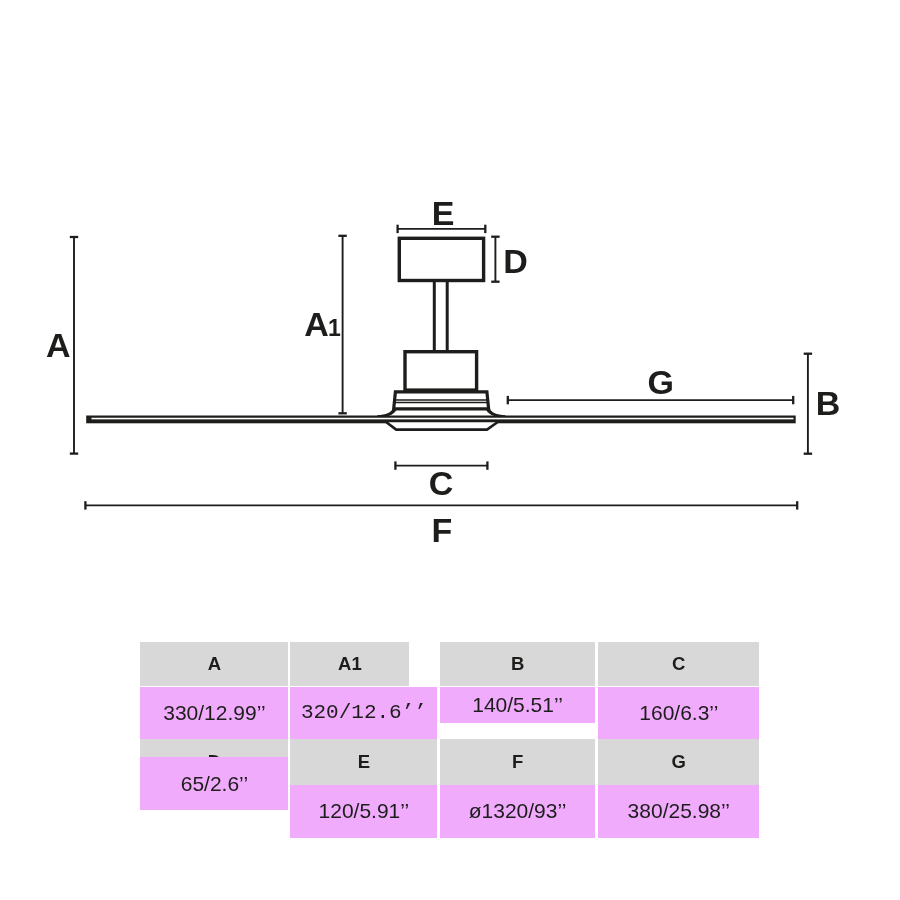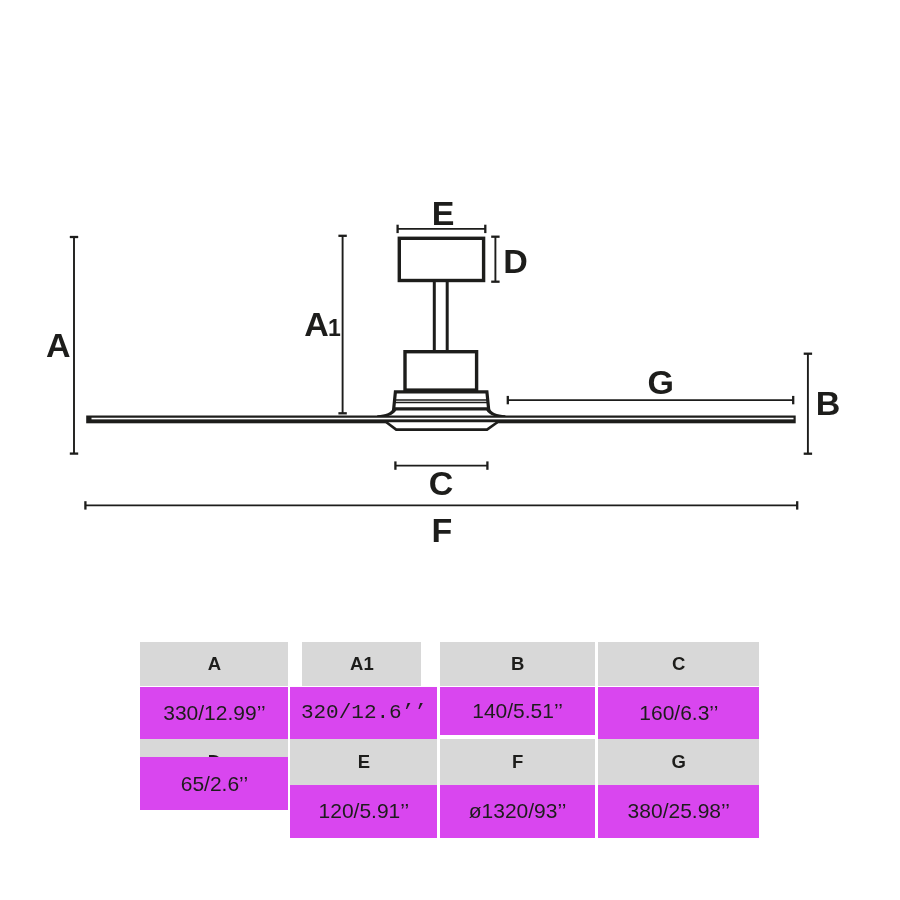--- a/index.html
+++ b/index.html
@@ -1,20 +1,20 @@
 <!DOCTYPE html>
 <html><head>
 <meta charset="utf-8">
 <style>
 html,body{margin:0;padding:0;background:#fff;}
 body{width:900px;height:900px;position:relative;font-family:"Liberation Sans",sans-serif;}
 #diagram{position:absolute;left:0;top:0;}
 .cell{position:absolute;display:flex;align-items:center;justify-content:center;color:#1d1d1b;}
 .hdr{background:#d8d8d8;font-weight:bold;font-size:18.5px;}
-.val{background:#d946ef;font-size:21px;}
+.val{background:#f0abfc;font-size:21px;}
 </style>
 </head>
 <body>
 <svg id="diagram" width="900" height="580" viewBox="0 0 900 580">
 <g stroke="#1d1d1b" stroke-width="1.9" fill="none">
 
   <line x1="74" y1="237" x2="74" y2="453.6"></line>
   <line x1="69.8" y1="237" x2="78.2" y2="237" stroke-width="2.3"></line>
   <line x1="69.8" y1="453.6" x2="78.2" y2="453.6" stroke-width="2.3"></line>
 
@@ -71,26 +71,26 @@
   <text x="828" y="415">B</text>
   <text x="441" y="495">C</text>
   <text x="515.5" y="273">D</text>
   <text x="443" y="224.9">E</text>
   <text x="442" y="541.7">F</text>
   <text x="660.8" y="393.7">G</text>
 </g>
 </svg>
 
 <div class="cell hdr" style="left:140.4px;top:641.6px;width:148px;height:44.9px;">A</div>
-<div class="cell hdr" style="left:290.4px;top:641.6px;width:119px;height:44.9px;margin-left:12px;">A1</div>
+<div class="cell hdr" style="left:290.4px;top:641.6px;width:119px;height:44.9px;">A1</div>
 <div class="cell hdr" style="left:439.8px;top:641.6px;width:155.6px;height:44.9px;">B</div>
 <div class="cell hdr" style="left:598.3px;top:641.6px;width:161px;height:44.9px;">C</div>
 <div class="cell val" style="left:140.4px;top:686.5px;width:148px;height:52px;">330/12.99’’</div>
 <div class="cell val" style="left:290.4px;top:686.5px;width:147px;height:52px;font-family:Liberation Mono, monospace;">320/12.6’’</div>
-<div class="cell val" style="left:439.8px;top:686.5px;width:155.6px;height:48px;">140/5.51’’</div>
+<div class="cell val" style="left:439.8px;top:686.5px;width:155.6px;height:36px;">140/5.51’’</div>
 <div class="cell val" style="left:598.3px;top:686.5px;width:161px;height:52px;">160/6.3’’</div>
 <div class="cell hdr" style="left:140.4px;top:738.5px;width:148px;height:46.1px;">D</div>
 <div class="cell hdr" style="left:290.4px;top:738.5px;width:147px;height:46.1px;">E</div>
 <div class="cell hdr" style="left:439.8px;top:738.5px;width:155.6px;height:46.1px;">F</div>
 <div class="cell hdr" style="left:598.3px;top:738.5px;width:161px;height:46.1px;">G</div>
 <div class="cell val" style="left:140.4px;top:757px;width:148px;height:53px;">65/2.6’’</div>
 <div class="cell val" style="left:290.4px;top:784.6px;width:147px;height:53px;">120/5.91’’</div>
 <div class="cell val" style="left:439.8px;top:784.6px;width:155.6px;height:53px;">ø1320/93’’</div>
 <div class="cell val" style="left:598.3px;top:784.6px;width:161px;height:53px;">380/25.98’’</div>
 

